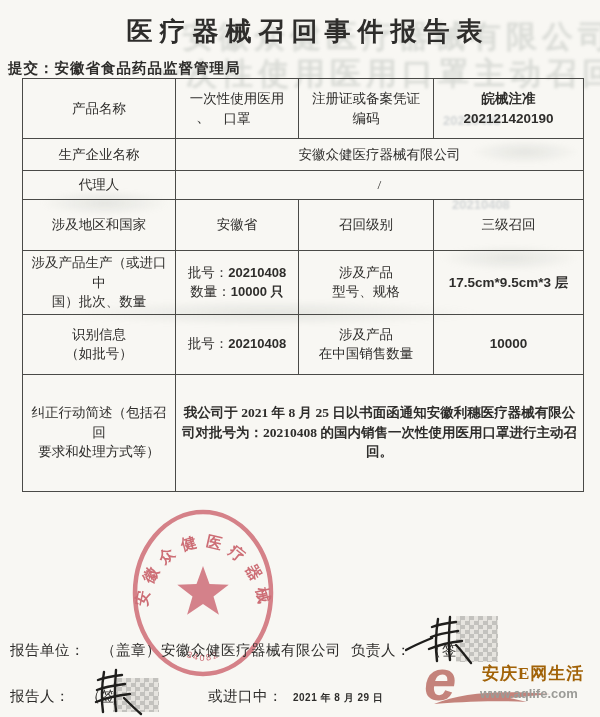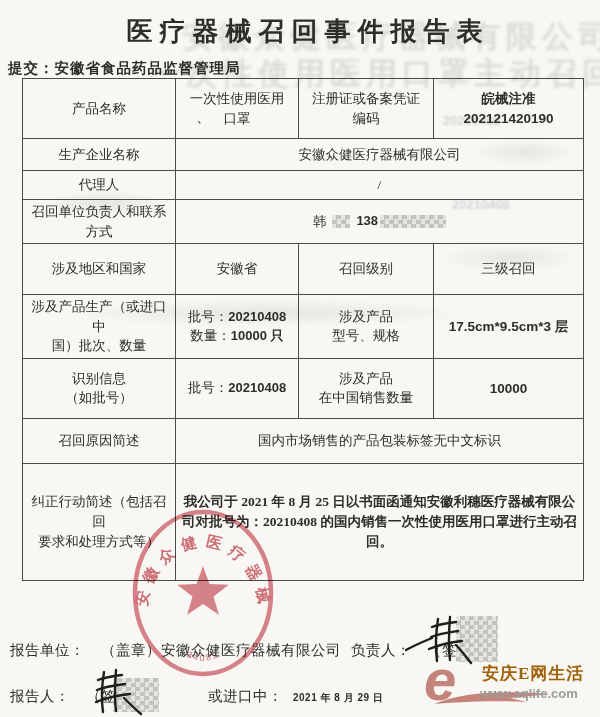--- a/index.html
+++ b/index.html
@@ -87,32 +87,20 @@
       <td class="num">皖械注准 202121420190</td>
     </tr>
     <tr class="r2">
       <td>生产企业名称</td>
       <td colspan="3">安徽众健医疗器械有限公司</td>
     </tr>
     <tr class="r3">
       <td>代理人</td>
       <td colspan="3">/</td>
     </tr>
-    <tr class="r4">
-      <td class="pre">召回单位负责人和联系
-方式</td>
-      <td colspan="3">
-        <span class="contact-cell">
-          <span>韩</span>
-          <span class="mosaic" style="width:18px;height:13px;"></span>
-          <span class="num">138</span>
-          <span class="mosaic" style="width:66px;height:13px;margin-left:-4px;"></span>
-        </span>
-      </td>
-    </tr>
     <tr class="r6">
       <td class="vtop">涉及地区和国家</td>
       <td class="vtop">安徽省</td>
       <td class="vtop">召回级别</td>
       <td class="vtop">三级召回</td>
     </tr>
     <tr class="r7">
       <td class="pre">涉及产品生产（或进口中
 国）批次、数量</td>
       <td>
@@ -125,24 +113,20 @@
     </tr>
     <tr class="r8">
       <td class="pre">识别信息
 （如批号）</td>
       <td>
         <span>批号：</span><span class="num">20210408</span>
       </td>
       <td class="pre">涉及产品
 在中国销售数量</td>
       <td class="num vtop">10000</td>
-    </tr>
-    <tr class="r9">
-      <td>召回原因简述</td>
-      <td colspan="3">国内市场销售的产品包装标签无中文标识</td>
     </tr>
     <tr class="r10">
       <td class="pre vtop">纠正行动简述（包括召回
 要求和处理方式等）</td>
       <td colspan="3" class="action-text">我公司于 2021 年 8 月 25 日以书面函通知安徽利穗医疗器械有限公司对批号为：20210408 的国内销售一次性使用医用口罩进行主动召回。</td>
     </tr>
   </tbody>
     </table>
 
   <svg class="stamp" width="152" height="174" viewBox="0 0 152 174">

